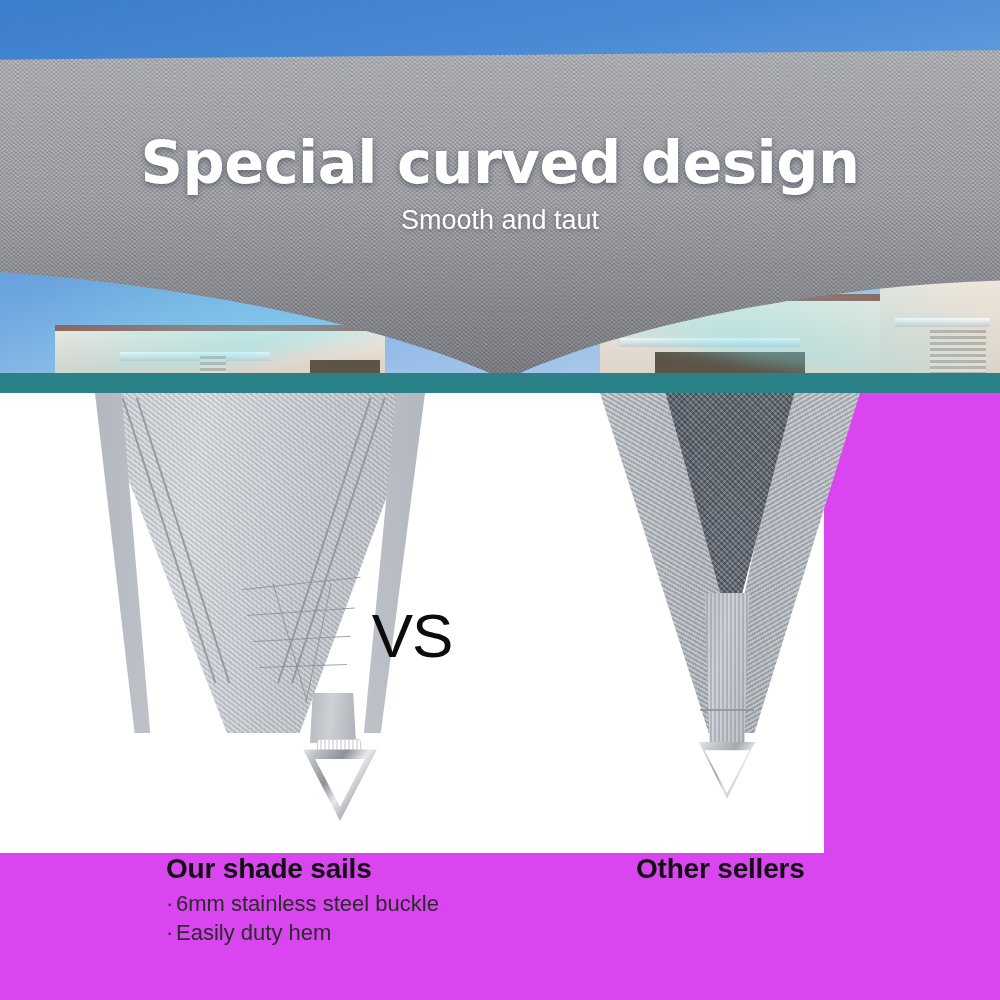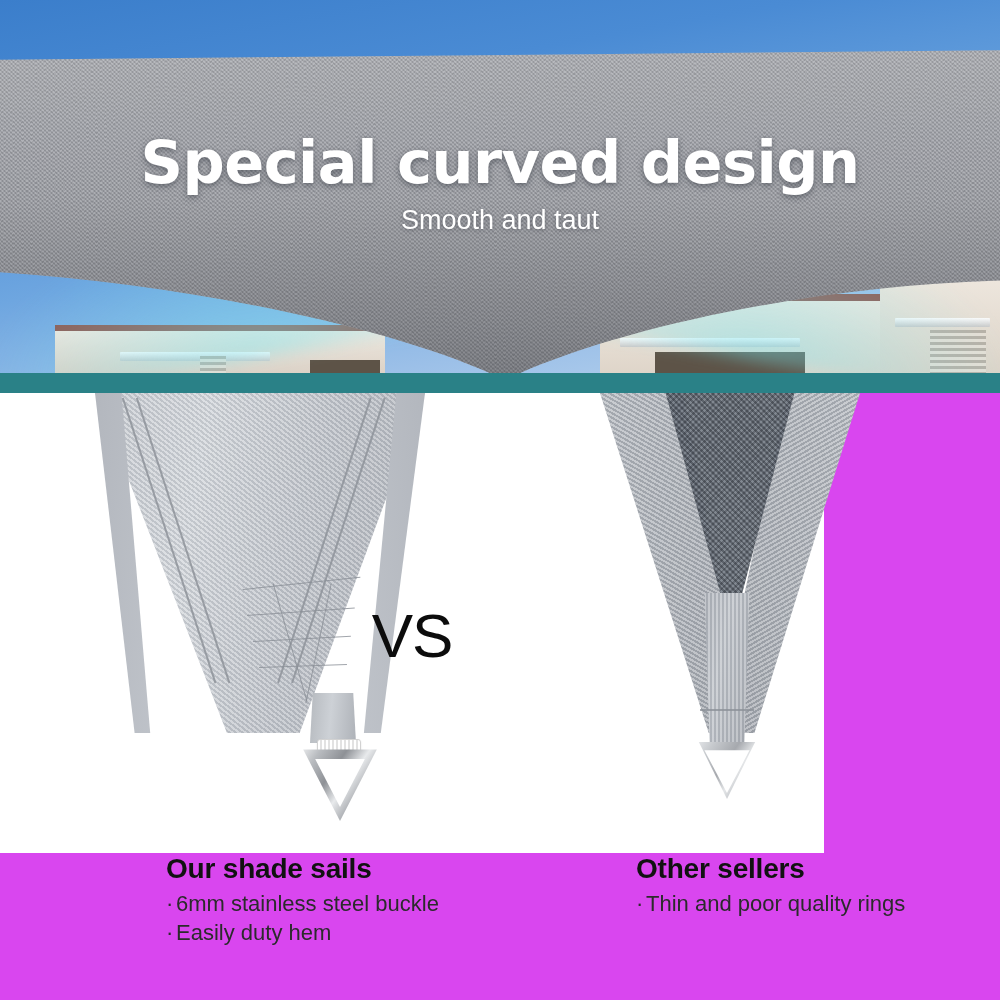--- a/index.html
+++ b/index.html
@@ -285,17 +285,16 @@
 
   <div class="caps">
     <div class="col colL">
       <p class="cap-h">Our shade sails</p>
       <p class="cap-li"><span class="dot">·</span><span>6mm stainless steel buckle</span></p>
       <p class="cap-li"><span class="dot">·</span><span>Easily duty hem</span></p>
     </div>
 
     <div class="col colR">
       <p class="cap-h">Other sellers</p>
-      <p class="cap-li"><span class="dot">·</span><span>Thin and poor quality rings</span></p>
     </div>
   </div>
 
 </div>
 
 </body></html>

